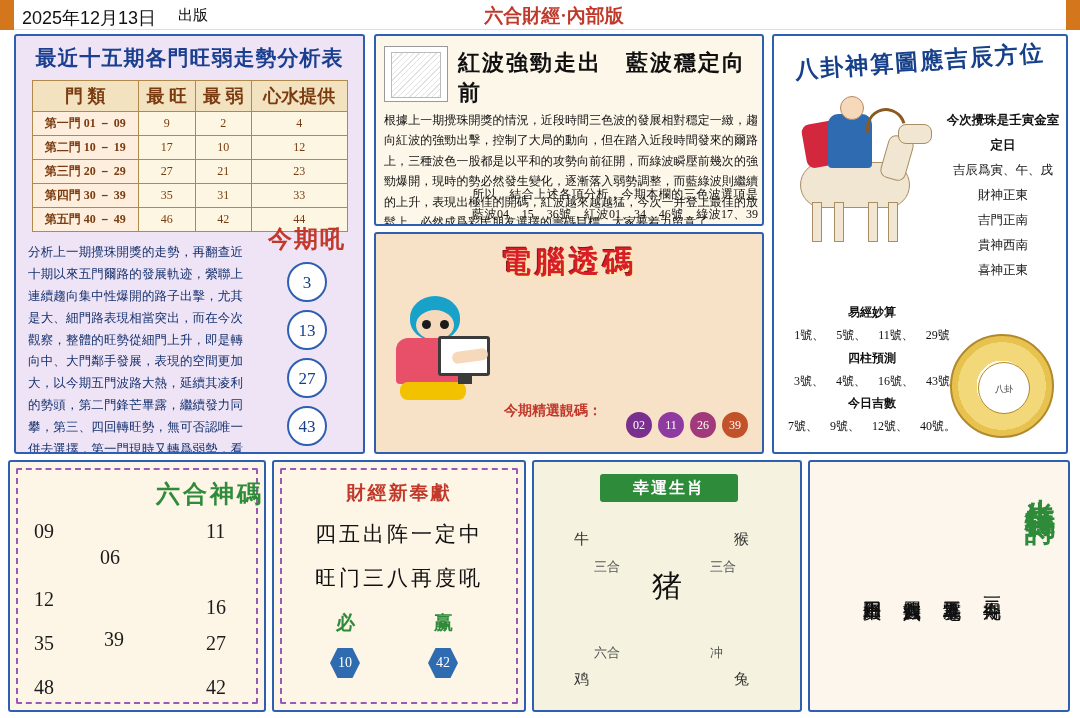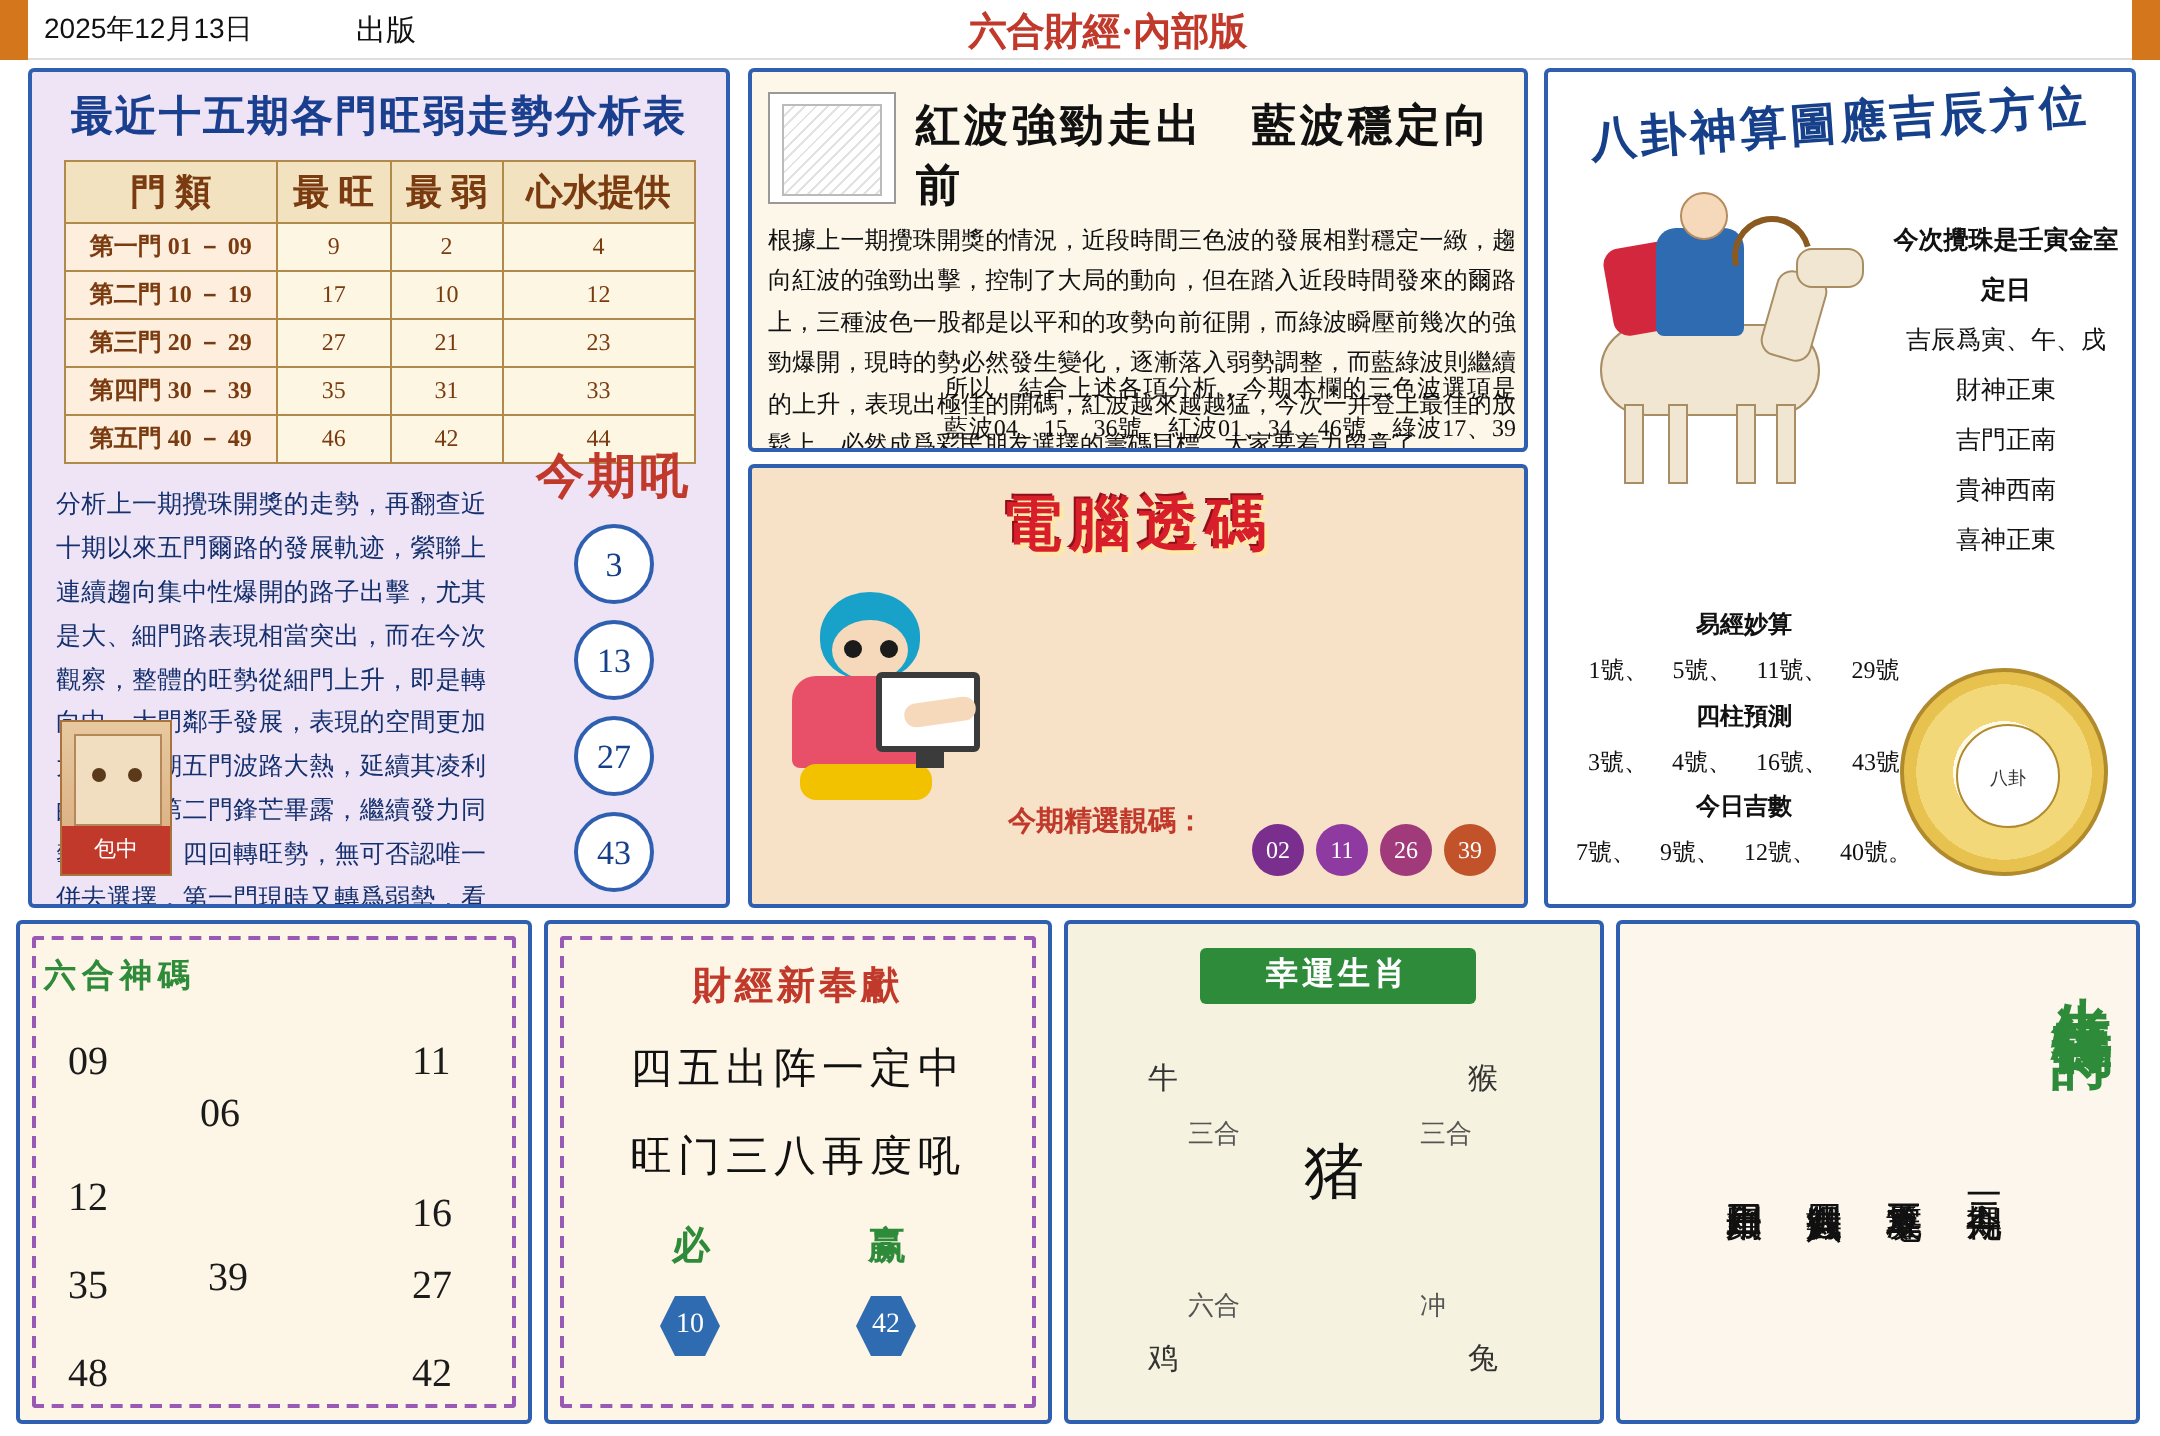--- a/index.html
+++ b/index.html
@@ -12,21 +12,21 @@
     position:relative;
   }
   
   #topbar {
     position:absolute; left:0; top:0; width:1080px; height:30px;
     background:#ffffff;
     border-bottom:1px solid #ddd;
   }
   #topbar .date {
     position:absolute; left:22px; top:6px;
-    font-size:14px; color:#111;
+    font-size:18px; color:#111;
     font-family:"Liberation Sans", sans-serif;
   }
   #topbar .pub {
     position:absolute; left:178px; top:6px;
     font-size:15px; color:#111;
   }
   #topbar .title {
     position:absolute; left:0; top:3px; width:1080px;
     text-align:center; font-size:19px; font-weight:bold;
     color:#c0392b;
@@ -246,22 +246,22 @@
   #p4 .lucky .ttl { font-weight:bold; }
 
   
   #p5 {
     left:8px; top:460px; width:258px; height:252px;
     background:#fdf5e6; border:2px solid #2f5fb0; border-radius:3px;
   }
   #p5 .dash { position:absolute; left:6px; top:6px; right:6px; bottom:6px;
     border:2px dashed #9b59b6; border-radius:2px; }
   #p5 h3 {
-    position:absolute; left:12px; top:16px; width:100%; margin:0; text-align:left;
-    font-size:16px; font-weight:bold; color:#2e8b3a;
+    position:absolute; left:0; top:16px; width:100%; margin:0; text-align:right;
+    font-size:24px; font-weight:bold; color:#2e8b3a;
     font-family:"Liberation Serif", serif; letter-spacing:3px;
   }
   #p5 .grid {
     position:absolute; left:24px; top:58px; width:214px; height:180px;
   }
   #p5 .n {
     position:absolute; font-size:20px; color:#1b1b1b;
     font-family:"Liberation Serif", serif;
   }
 
@@ -392,27 +392,20 @@
         <td class="c1"><span>第五門</span> <span>40 － 49</span></td>
         <td>46</td>
         <td>42</td>
         <td>44</td>
       </tr>
     </tbody>
   </table>
 
   <div class="body-text">分析上一期攪珠開獎的走勢，再翻查近十期以來五門爾路的發展軌迹，縈聯上連續趨向集中性爆開的路子出擊，尤其是大、細門路表現相當突出，而在今次觀察，整體的旺勢從細門上升，即是轉向中、大門鄰手發展，表現的空間更加大，以今期五門波路大熱，延續其凌利的勢頭，第二門鋒芒畢露，繼續發力同攀，第三、四回轉旺勢，無可否認唯一併去選擇，第一門現時又轉爲弱勢，看來難有作爲，前景并不被看好。</div>
 
-  <div class="stamp">
-    <div class="face">
-      <div class="eye" style="left:8px;"></div>
-      <div class="eye" style="left:26px;"></div>
-    </div>
-    <div class="label">包中</div>
-  </div>
 
   <div class="rightcol">
     <div class="cap">今期吼</div>
     <div class="ball">3</div>
     <div class="ball">13</div>
     <div class="ball">27</div>
     <div class="ball">43</div>
   </div>
 </div>
 

